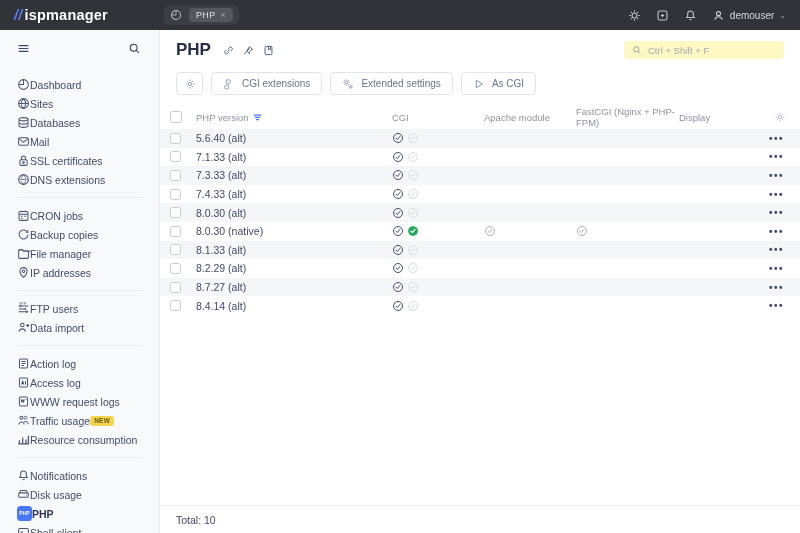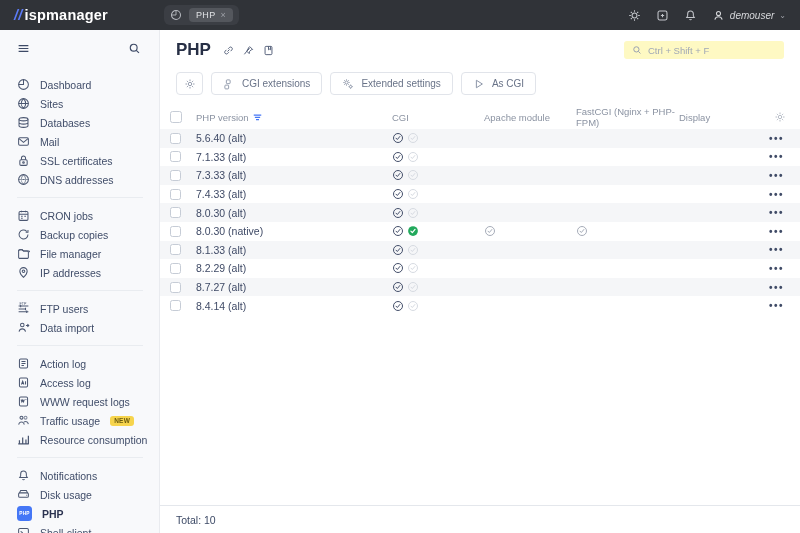--- a/index.html
+++ b/index.html
@@ -9,32 +9,32 @@
   
   .topbar { height:30px; background:#303338; display:flex; align-items:center; padding:0 14px; }
   .logo { display:flex; align-items:baseline; gap:2px; color:#fff; font-size:14.5px; font-weight:bold; letter-spacing:.2px; }
   .logo .slashes { color:#5b7bf7; font-style:italic; font-weight:900; }
   .tabgroup { margin-left:56px; background:#3b3e44; border-radius:6px; padding:3px 6px; display:flex; align-items:center; gap:7px; }
   .tab-dash-icon { width:12px; height:12px; color:#b7bac0; display:inline-flex; }
   .tab-chip { background:#54575d; border-radius:4px; padding:2px 7px; font-size:9px; color:#dfe1e4; display:flex; align-items:center; gap:5px; letter-spacing:.4px; }
   .tab-chip .close { color:#9da0a6; font-size:9px; line-height:1; }
   .topbar-right { margin-left:auto; display:flex; align-items:center; gap:15px; color:#c3c6cb; }
   .topbar-right .ticon { width:13px; height:13px; display:inline-flex; }
-  .userbox { display:flex; align-items:center; gap:5px; font-size:10px; color:#d6d8db;font-style:italic; }
+  .userbox { display:flex; align-items:center; gap:5px; font-size:10px; color:#d6d8db; }
   .userbox .chev { font-size:8px; color:#9da0a6; }
 
   
   .layout { display:flex; height:503px; }
 
   
   .sidebar { width:160px; background:#f8f9fb; border-right:1px solid #e9ebef; padding:12px 0 0 0; flex-shrink:0; }
   .sidebar-top { display:flex; justify-content:space-between; align-items:center; padding:0 18px 0 17px; margin-bottom:20px; color:#3d4a66; }
   .sidebar-top .sicon { width:13px; height:13px; display:inline-flex; }
   .nav { padding:0 10px 0 17px; }
-  .sidebar-item { display:flex; align-items:center; gap:10px; height:19px; color:#404d69; cursor:pointer; }
+  .sidebar-item { display:flex; align-items:center; gap:0; height:19px; color:#404d69; cursor:pointer; }
   .sidebar-item .icn { width:13px; height:13px; display:inline-flex; color:#4a5670; flex-shrink:0; align-items:center; justify-content:center; }
   .sidebar-item .lbl { font-size:10.5px; }
   .sidebar-item.active .lbl { font-weight:bold; color:#2b3350; }
   .php-badge-icon { width:15px; height:15px; background:#4577f6; border-radius:3.5px; color:#fff;
     font-size:4.8px; font-weight:bold; display:flex; align-items:center; justify-content:center; letter-spacing:.2px; }
   .new-badge { background:#f6d44d; color:#6b5b0e; font-size:6.5px; font-weight:bold; border-radius:3px; padding:1.5px 4px; letter-spacing:.3px; }
   .nav-divider { border-top:1px solid #e9ecf0; margin:8px 6px 8px 0; }
 
   
   .main { flex:1; display:flex; flex-direction:column; position:relative; background:#fff; }
@@ -191,21 +191,21 @@
           <span class="lbl">SSL certificates</span>
         </div>
         <div class="sidebar-item">
           <span class="icn">
             <svg viewBox="0 0 16 16" fill="none" stroke="currentColor" stroke-width="1.25">
               <circle cx="8" cy="8" r="6"></circle>
               <path d="M2 8h12M8 2c-3.6 3.6-3.6 8.4 0 12M8 2c3.6 3.6 3.6 8.4 0 12" opacity=".6"></path>
               <text x="8" y="10" font-size="5" fill="currentColor" stroke="none" text-anchor="middle">•</text>
             </svg>
           </span>
-          <span class="lbl">DNS addresses</span>
+          <span class="lbl">DNS extensions</span>
         </div>
         <div class="nav-divider"></div>
         <div class="sidebar-item">
           <span class="icn">
             <svg viewBox="0 0 16 16" fill="none" stroke="currentColor" stroke-width="1.25">
               <rect x="2.5" y="3" width="11" height="11" rx="1.5"></rect>
               <path d="M2.5 6.5h11M5.5 2v2M10.5 2v2M5 9h2M9 9h2M5 11.5h2"></path>
             </svg>
           </span>
           <span class="lbl">CRON jobs</span>

